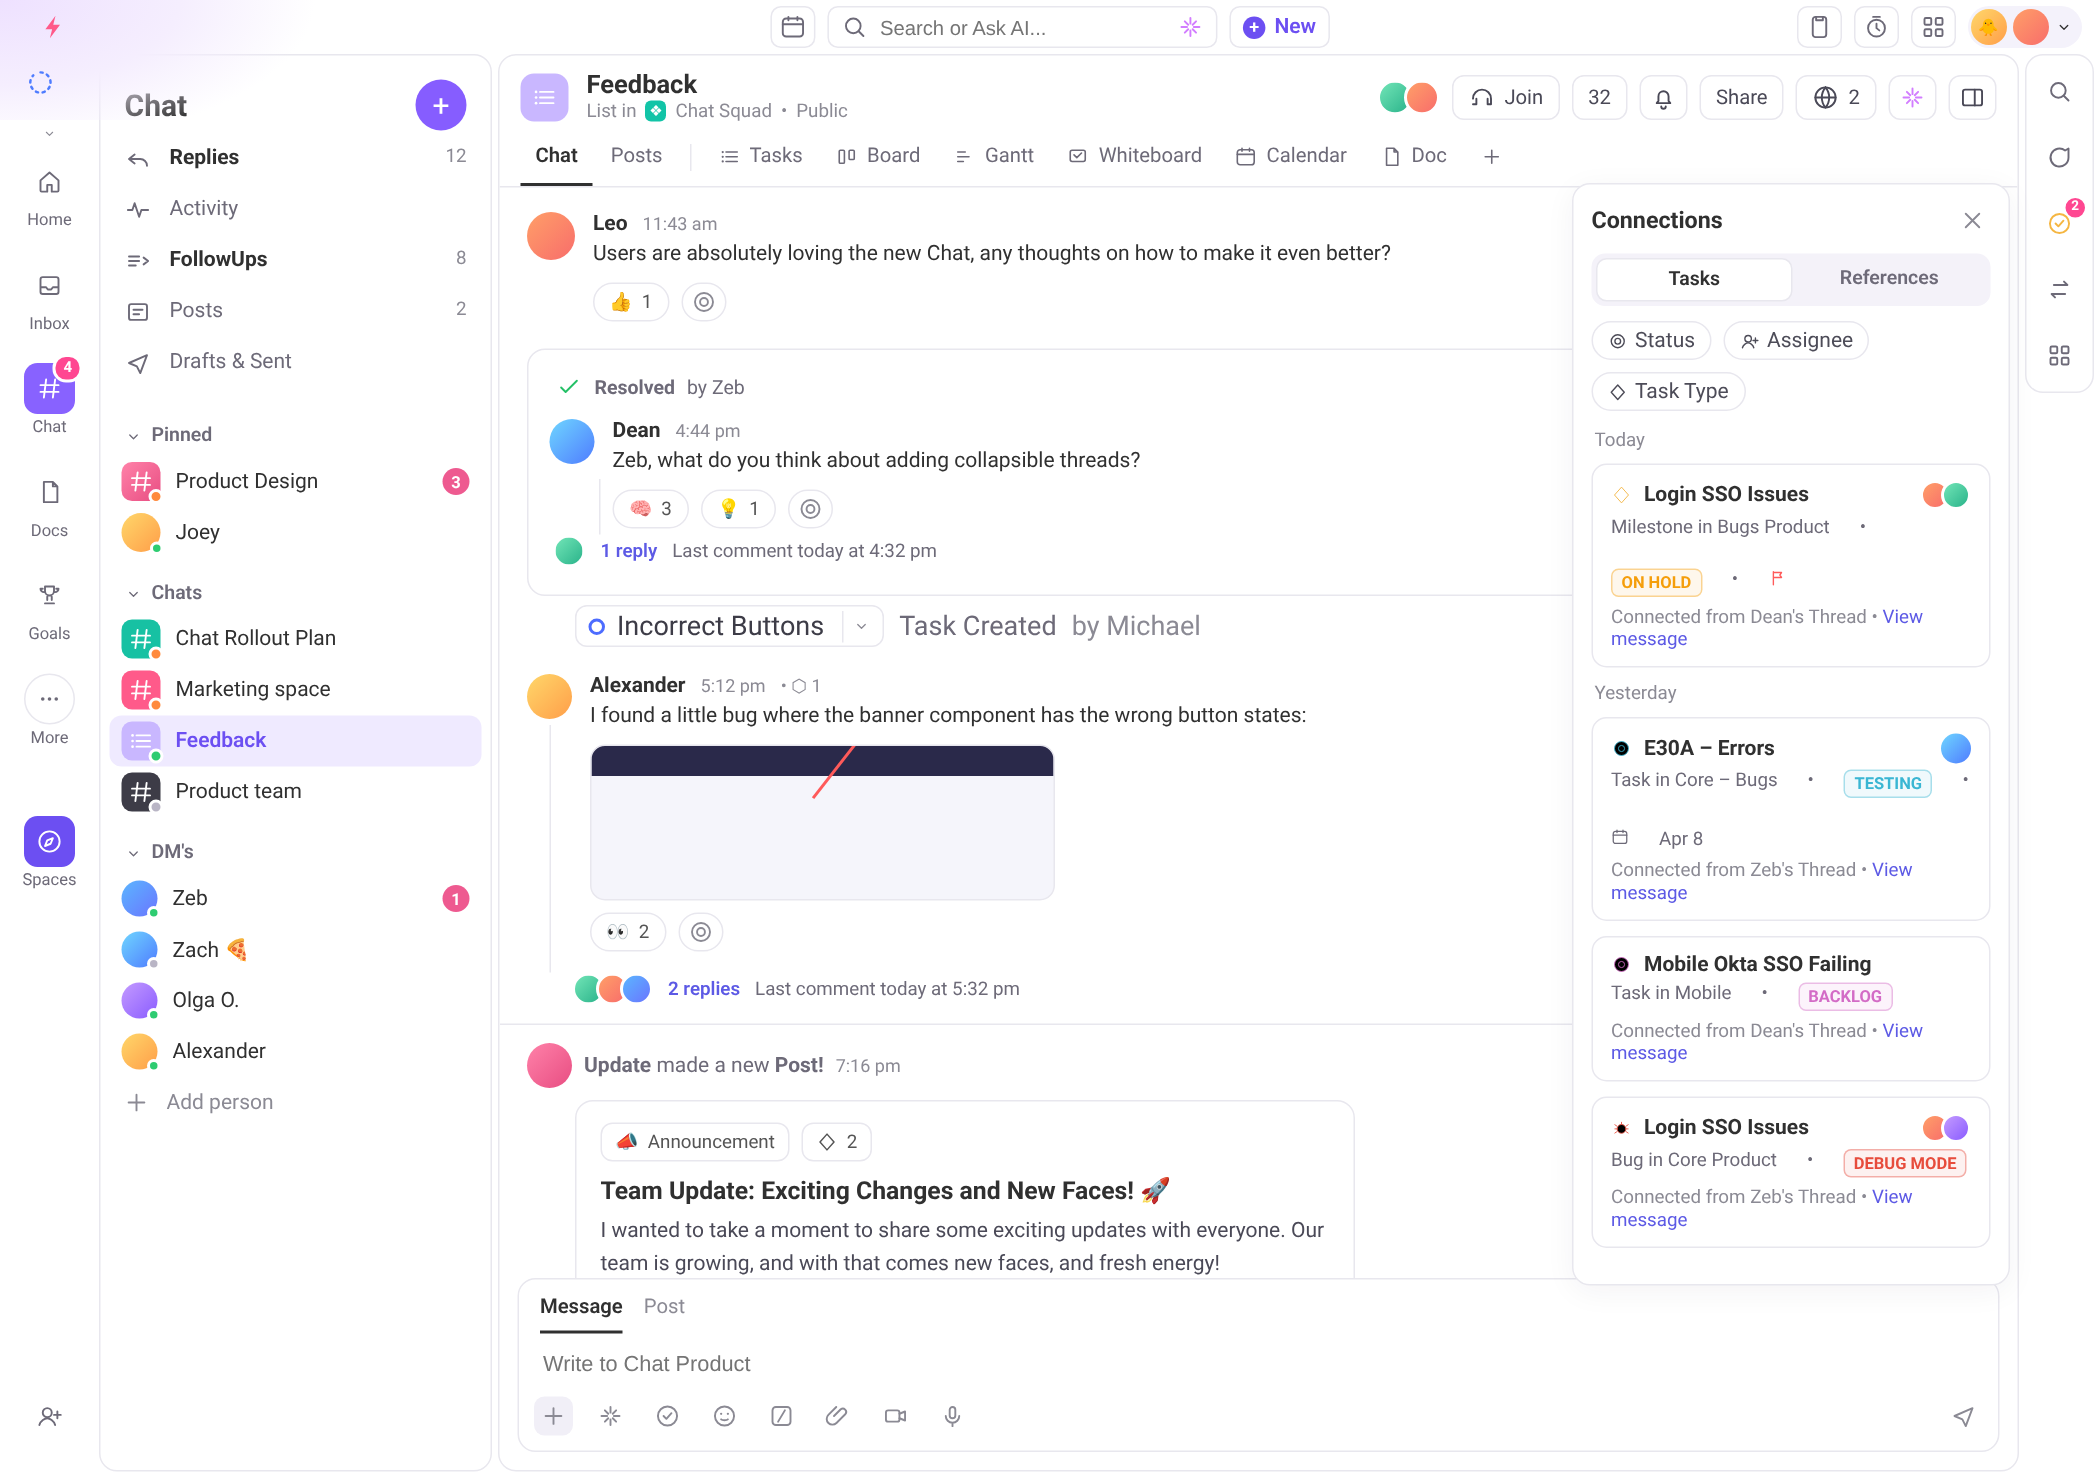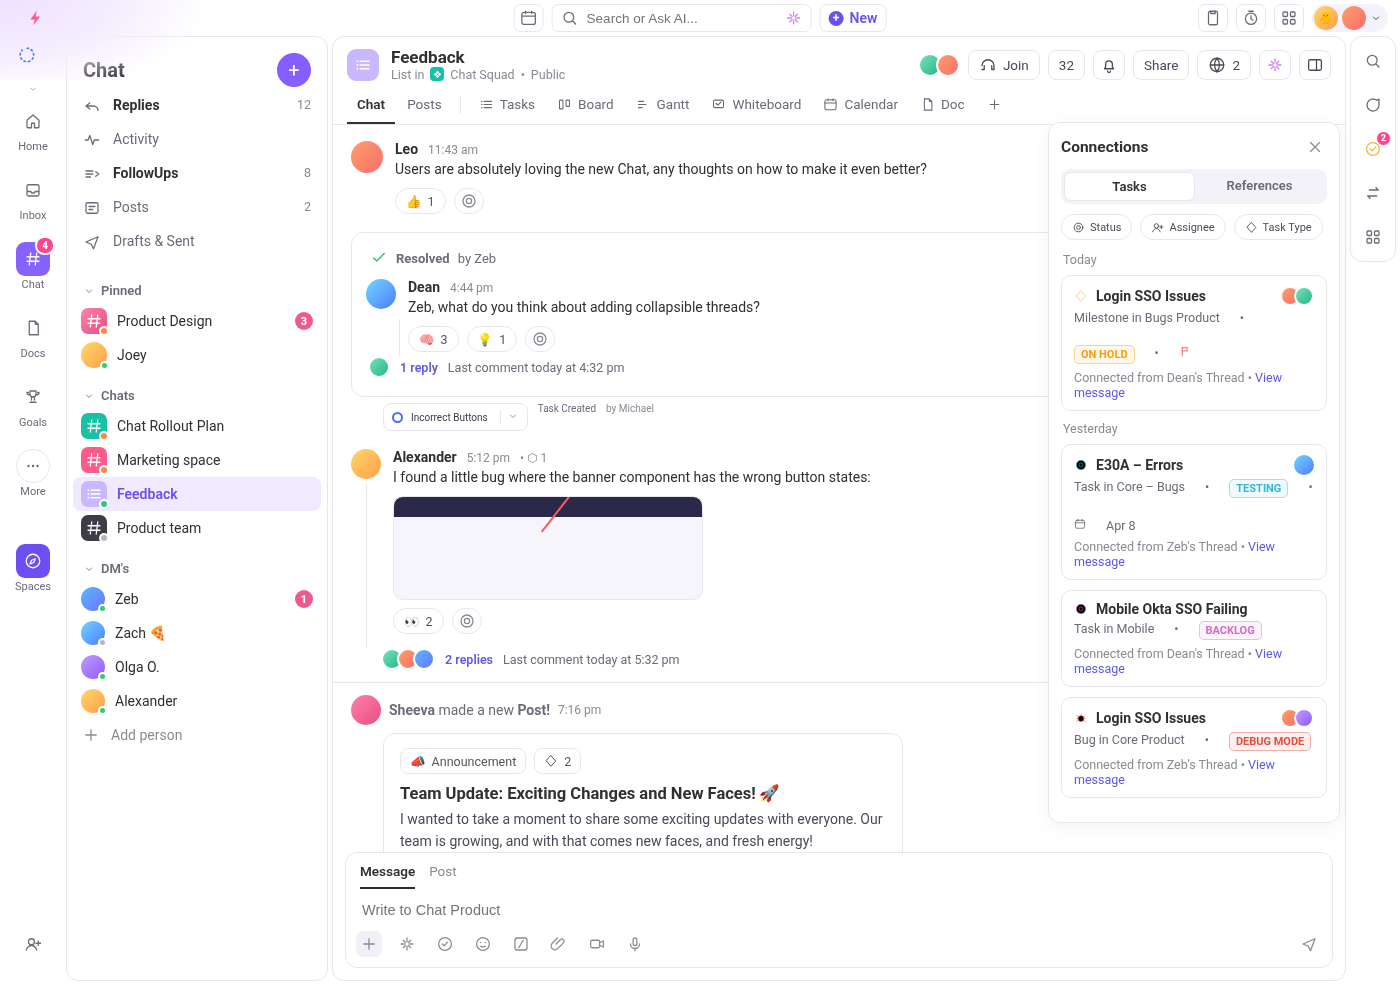--- a/index.html
+++ b/index.html
@@ -128,21 +128,21 @@
 .hr{height:1px;background:var(--border);margin:4px 0}
 .resolved{display:flex;align-items:center;gap:8px;color:var(--muted2);font-size:13px;padding:6px 0 8px 50px}
 .resolved .chk{color:var(--green)}
 .threadline .msg{position:relative}
 .threadline .msg::before{content:"";position:absolute;left:33px;top:44px;bottom:-4px;width:1px;background:var(--border)}
 .replies{display:flex;align-items:center;gap:10px;padding:4px 0 8px 48px;color:var(--muted2);font-size:12.5px}
 .replies .av-stack .avatar{width:22px;height:22px}
 .replies .link{color:var(--link);font-weight:600}
 
 
-.taskchip-row{display:flex;align-items:flex-start;gap:10px;padding:2px 0 8px 50px;color:var(--muted2);font-size:10px}
+.taskchip-row{display:flex;align-items:center;gap:10px;padding:2px 0 8px 50px;color:var(--muted2);font-size:18px}
 .taskchip{border:1px solid var(--border);border-radius:8px;height:28px;display:flex;align-items:center;gap:8px;padding:0 8px;color:#3d3c47}
 .taskchip .stat{width:11px;height:11px;border:2.5px solid #4d6cff;border-radius:50%}
 .taskchip .chev{border:none;border-left:1px solid var(--border);margin-left:4px;padding-left:6px;color:var(--muted)}
 .attachment{width:310px;height:104px;border-radius:10px;background:linear-gradient(#2a294a,#2a294a) top/100% 20px no-repeat,#f5f5fb;border:1px solid var(--border);margin-top:8px;position:relative;overflow:hidden}
 .attachment::after{content:"";position:absolute;left:48%;top:30%;width:46%;height:52%;border-left:2px solid #ff5a5a;transform:rotate(38deg)}
 
 
 .post-head{display:flex;align-items:center;gap:8px;padding:8px 0 8px 18px;color:var(--muted2)}
 .post-card{border:1px solid var(--border);border-radius:12px;margin:0 20px 14px 50px;padding:14px 16px;max-width:520px}
 .post-card .tags{display:flex;gap:8px;margin-bottom:10px}
@@ -172,21 +172,21 @@
 
 
 .conn{position:absolute;top:122px;right:60px;width:292px;border:1px solid var(--border);border-radius:12px;background:#fff;padding:12px 12px 14px;z-index:5;box-shadow:0 4px 20px rgba(30,20,60,.05)}
 .conn-head{display:flex;align-items:center;justify-content:space-between;margin-bottom:10px}
 .conn-head h3{margin:0;font-size:15.5px}
 .close-x{color:var(--muted);cursor:pointer;width:24px;height:24px;border-radius:6px;display:flex;align-items:center;justify-content:center}
 .seg{display:flex;background:#f4f2f9;border-radius:9px;padding:3px;margin-bottom:10px}
 .seg .s{flex:1;text-align:center;padding:6px 0;border-radius:7px;color:var(--muted2);font-size:13px;font-weight:600;cursor:pointer}
 .seg .s.on{background:#fff;color:var(--text);border:1px solid var(--border)}
 .filters{display:flex;gap:8px;margin-bottom:12px;flex-wrap:wrap}
-.fchip{border:1px solid var(--border);border-radius:14px;height:26px;display:flex;align-items:center;gap:5px;padding:0 10px;font-size:11px;color:#4d4c58;cursor:pointer}
+.fchip{border:1px solid var(--border);border-radius:14px;height:26px;display:flex;align-items:center;gap:5px;padding:0 10px;font-size:14px;color:#4d4c58;cursor:pointer}
 .grp-lbl{font-size:12.5px;color:var(--muted);margin:4px 2px 8px}
 .card{border:1px solid var(--border);border-radius:10px;padding:10px 12px;margin-bottom:10px}
 .card .row1{display:flex;align-items:center;gap:8px}
 .card .title{font-weight:700;flex:1}
 .card .sub{font-size:12.5px;color:var(--muted2);margin-top:4px;display:flex;align-items:flex-start;gap:20px;flex-wrap:wrap}
 .tag-pill{font-size:11px;font-weight:700;border-radius:5px;padding:2px 6px;border:1px solid}
 .p-hold{color:var(--hold);border-color:rgba(245,158,11,.4);background:rgba(245,158,11,.08)}
 .p-test{color:var(--test);border-color:rgba(58,182,211,.4);background:rgba(58,182,211,.08)}
 .p-back{color:var(--backlog);border-color:rgba(211,108,198,.4);background:rgba(211,108,198,.08)}
 .p-debug{color:var(--debug);border-color:rgba(231,76,60,.4);background:rgba(231,76,60,.08)}
@@ -857,21 +857,21 @@
               <div class="avatar a-g7"></div>
             </div>
           <span class="link">2 replies</span>
           <span>Last comment today at 5:32 pm</span>
         </div>
       </div>
       <div class="hr"></div>
 
       <div class="post-head">
         <div class="avatar a-g6" style="width:30px;height:30px"></div>
-        <span><b>Sheeva</b><span> made a new </span><b>Post!</b></span>
+        <span><b>Update</b><span> made a new </span><b>Post!</b></span>
         <span class="time" style="color:var(--muted);font-size:12px">7:16 pm</span>
       </div>
       <div class="post-card">
         <div class="tags">
           <div class="tag">
               <span class="mega">📣</span>
               <span>Announcement</span>
             </div>
           <div class="tag">
               <svg class="ig" style="width:14px;height:14px" viewBox="0 0 24 24">

